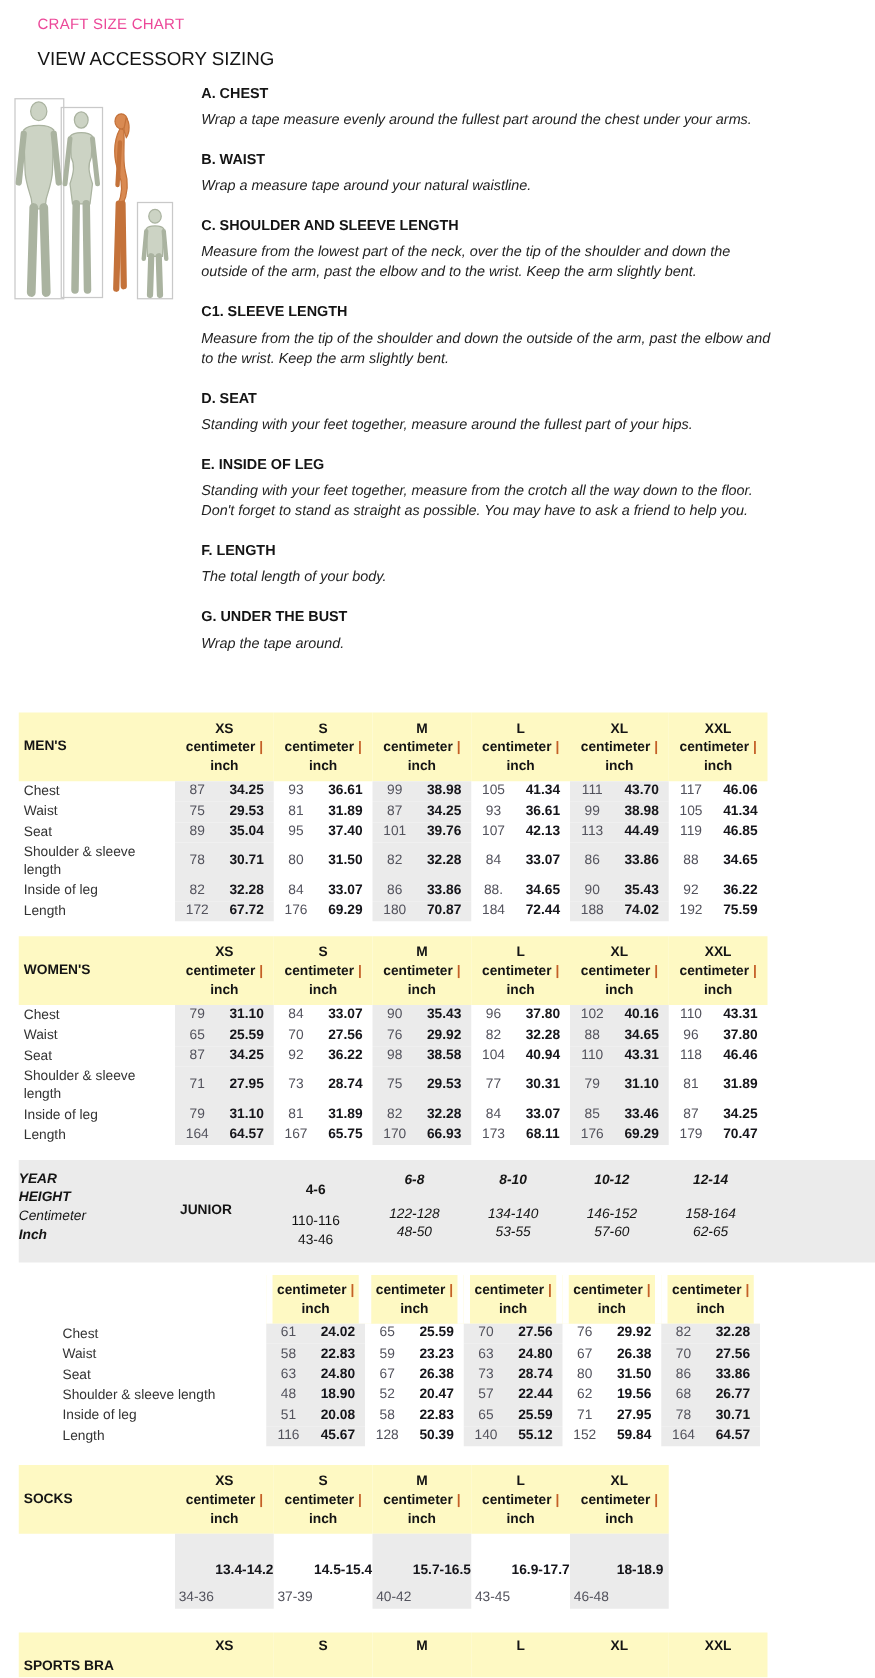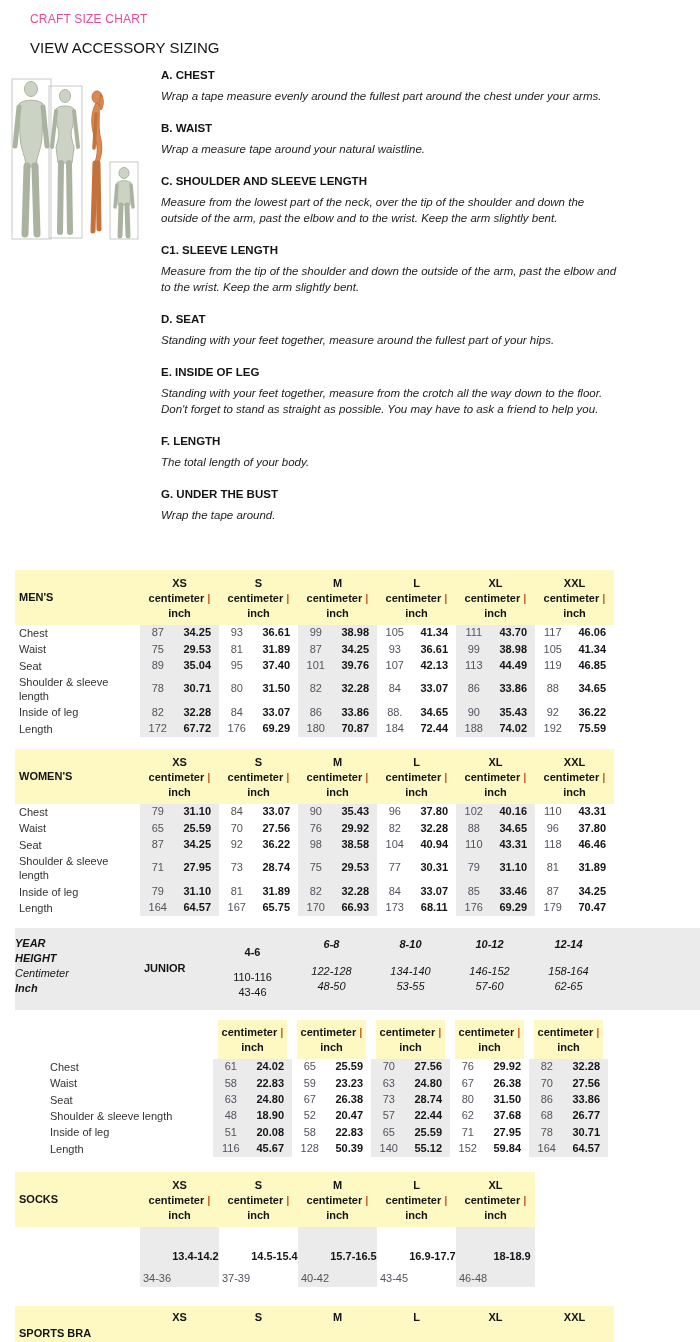--- a/index.html
+++ b/index.html
@@ -626,21 +626,21 @@
         <div class="cell dcell white">
           <span class="cm">52</span>
           <span class="in">20.47</span>
         </div>
         <div class="cell dcell gray">
           <span class="cm">57</span>
           <span class="in">22.44</span>
         </div>
         <div class="cell dcell white">
           <span class="cm">62</span>
-          <span class="in">37.68</span>
+          <span class="in">19.56</span>
         </div>
         <div class="cell dcell gray">
           <span class="cm">68</span>
           <span class="in">26.77</span>
         </div>
         <div class="cell rlabel">Inside of leg</div>
         <div class="cell dcell gray">
           <span class="cm">51</span>
           <span class="in">20.08</span>
         </div>

